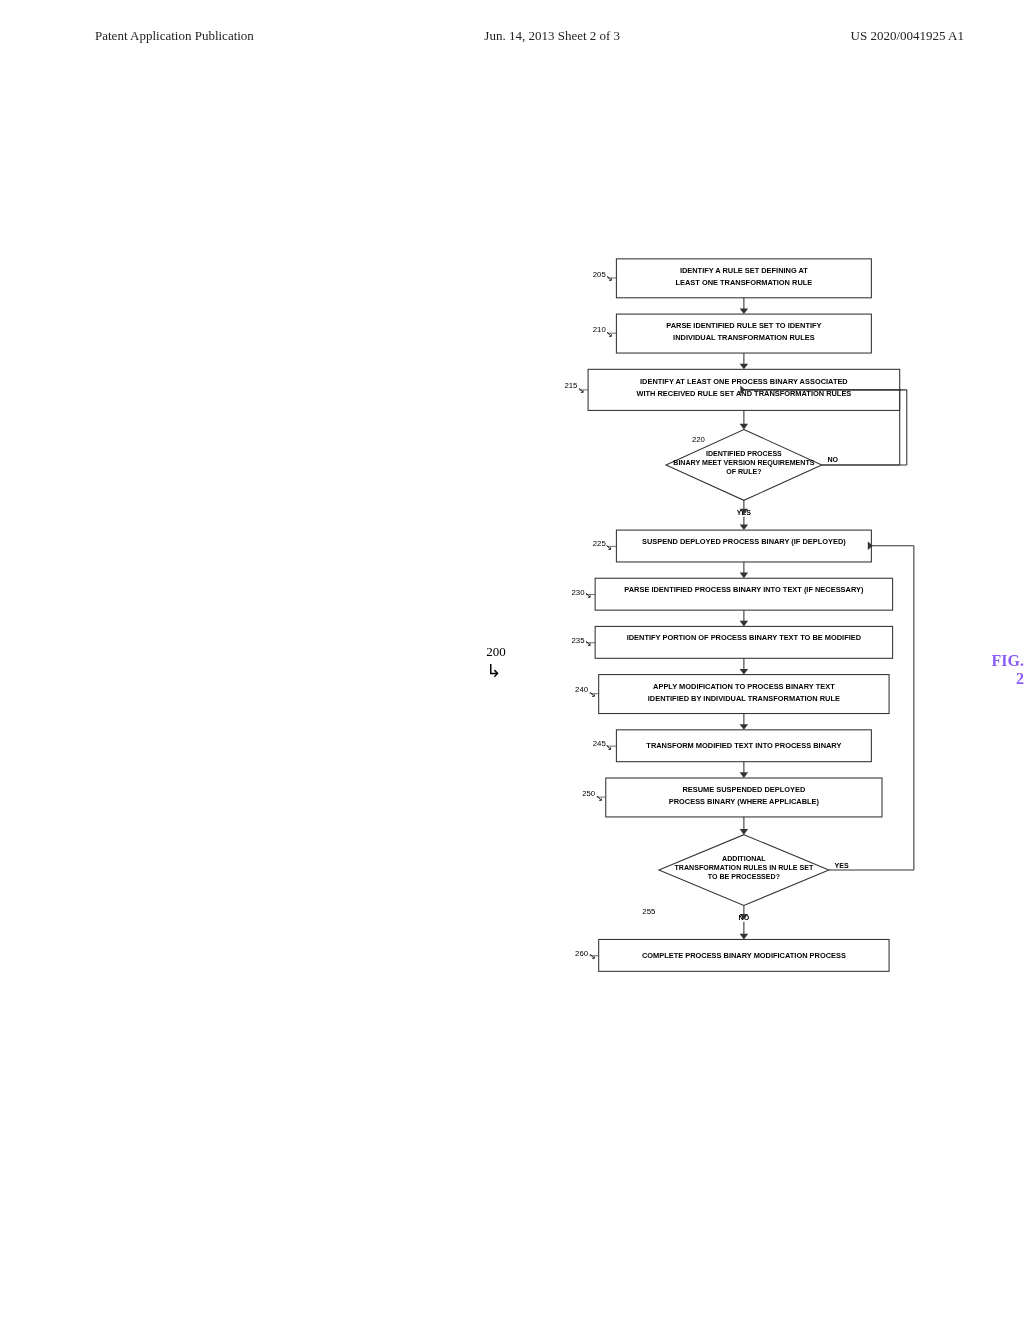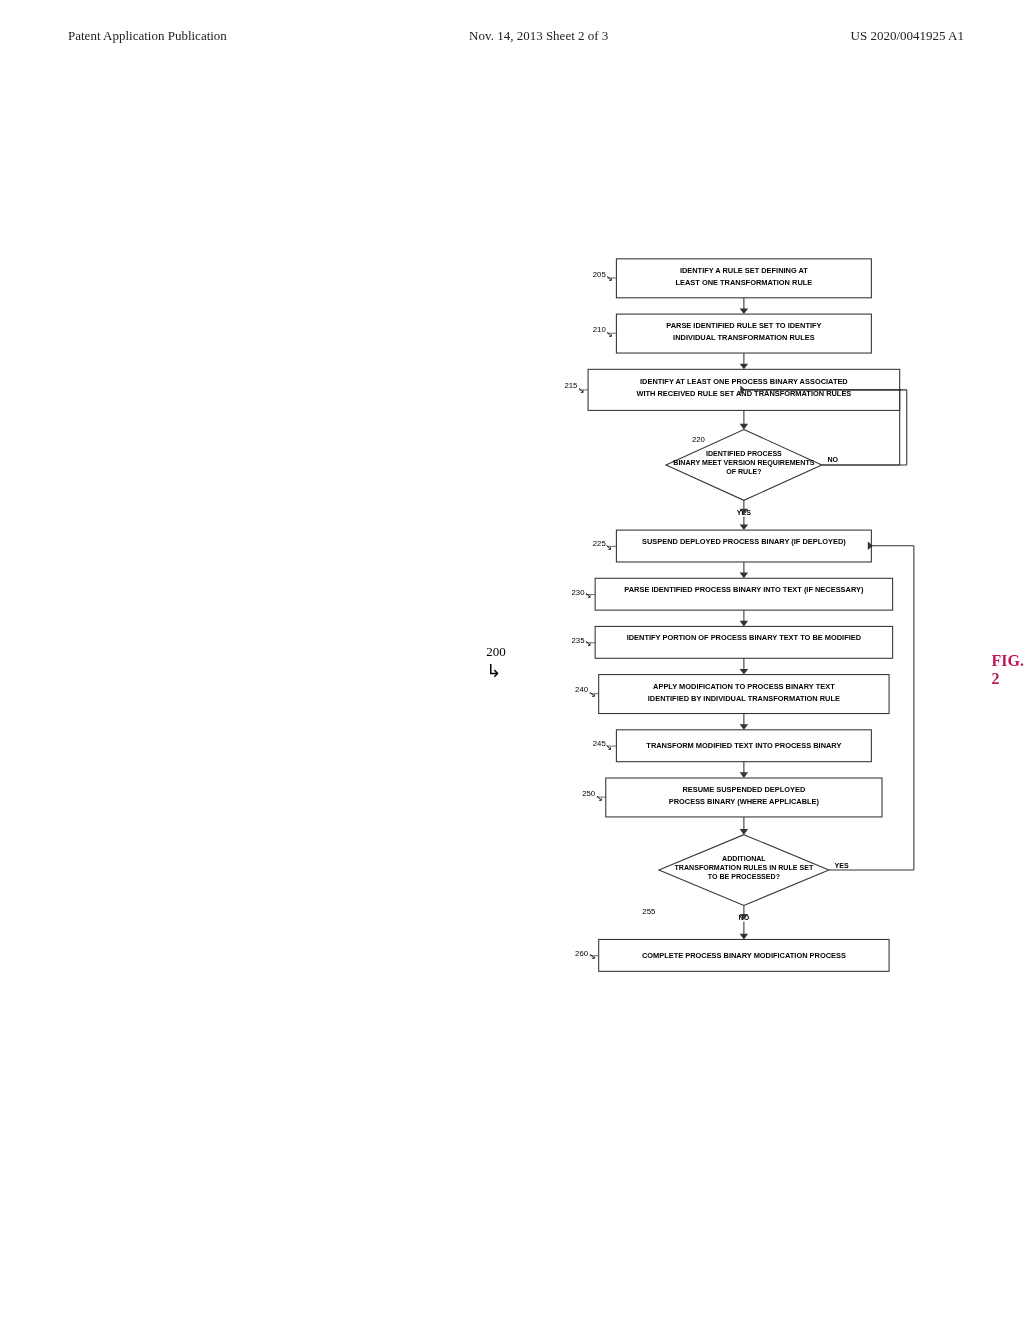--- a/index.html
+++ b/index.html
@@ -8,48 +8,48 @@
       font-family: 'Times New Roman', Times, serif;
       width: 1024px;
       min-height: 1320px;
       position: relative;
       overflow-x: hidden;
     }
 
     .page-header {
       display: flex;
       justify-content: space-between;
-      padding: 28px 60px 10px 68px;
+      padding: 28px 60px 10px 95px;
       font-size: 13px;
       color: #222;
     }
 
     .diagram-container {
       position: relative;
       width: 100%;
       padding: 20px 0 40px 0;
       display: flex;
       flex-direction: row;
       align-items: center;
     }
 
     .fig-label {
-      text-align: left;
+      text-align: right;
       font-size: 16px;
       font-weight: bold;
       margin-top: 32px;
-      color: #be185d;
+      color: #8b5cf6;
     }
   </style>
 </head>
 <body>
 
 <div class="page-header">
   <span>Patent Application Publication</span>
-  <span>Nov. 14, 2013   Sheet 2 of 3</span>
+  <span>Jun. 14, 2013   Sheet 2 of 3</span>
   <span>US 2020/0041925 A1</span>
 </div>
 
 <div class="diagram-container">
 
   <div style="width:700px; margin: 0 auto; position:relative; height:0;">
     <span style="position:absolute; right:-10px; top:-10px; font-size:13px;">200<br><span style="font-size:18px;">↳</span></span>
   </div>
 
   <svg width="700" height="1150" viewBox="0 0 700 1150" style="margin-top: 10px;">

